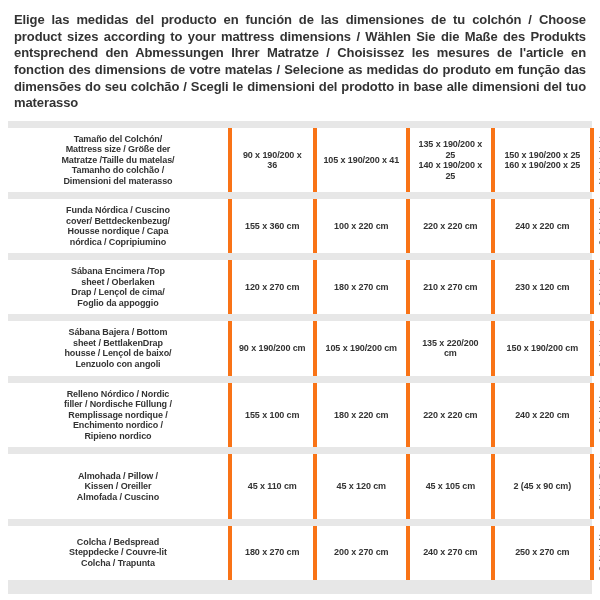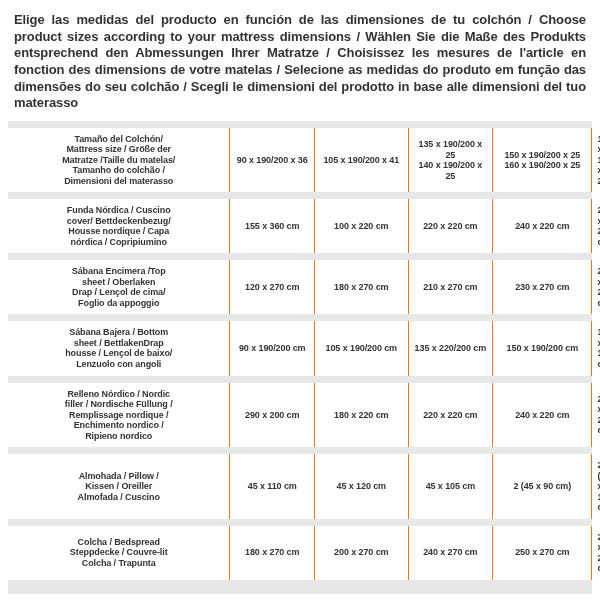--- a/index.html
+++ b/index.html
@@ -37,21 +37,21 @@
     white-space: pre-line;
     background: #ffffff;
     letter-spacing: -0.1px;
   }
   td.label-cell {
     text-align: center;
     padding-left: 10px;
   }
   td.value-cell {
     text-align: center;
-    border-left: 1px solid #f97316;
+    border-left: 4px solid #f97316;
     margin-left: 36px;
   }
   tr.gap td {
     padding: 0;
     height: 7px;
     background: #e7e7e7;
     border: none;
     font-size: 0;
     line-height: 0;
   }
@@ -108,21 +108,21 @@
       </tr>
 
     <tr>
       <td class="label-cell">Sábana Encimera /Top
 sheet / Oberlaken
 Drap / Lençol de cima/
 Foglio da appoggio</td>
       <td class="value-cell">120 x 270 cm</td>
       <td class="value-cell">180 x 270 cm</td>
       <td class="value-cell">210 x 270 cm</td>
-      <td class="value-cell">230 x 270 cm</td>
+      <td class="value-cell">230 x 120 cm</td>
       <td class="value-cell">260 x 270 cm</td>
     </tr>
     <tr class="gap">
         <td colspan="6"></td>
       </tr>
 
     <tr>
       <td class="label-cell">Sábana Bajera / Bottom
 sheet / BettlakenDrap
 housse / Lençol de baixo/
@@ -136,21 +136,21 @@
     <tr class="gap">
         <td colspan="6"></td>
       </tr>
 
     <tr>
       <td class="label-cell">Relleno Nórdico / Nordic
 filler / Nordische Füllung /
 Remplissage nordique /
 Enchimento nordico /
 Ripieno nordico</td>
-      <td class="value-cell">290 x 200 cm</td>
+      <td class="value-cell">155 x 100 cm</td>
       <td class="value-cell">180 x 220 cm</td>
       <td class="value-cell">220 x 220 cm</td>
       <td class="value-cell">240 x 220 cm</td>
       <td class="value-cell">260 x 220 cm</td>
     </tr>
     <tr class="gap">
         <td colspan="6"></td>
       </tr>
 
     <tr>

